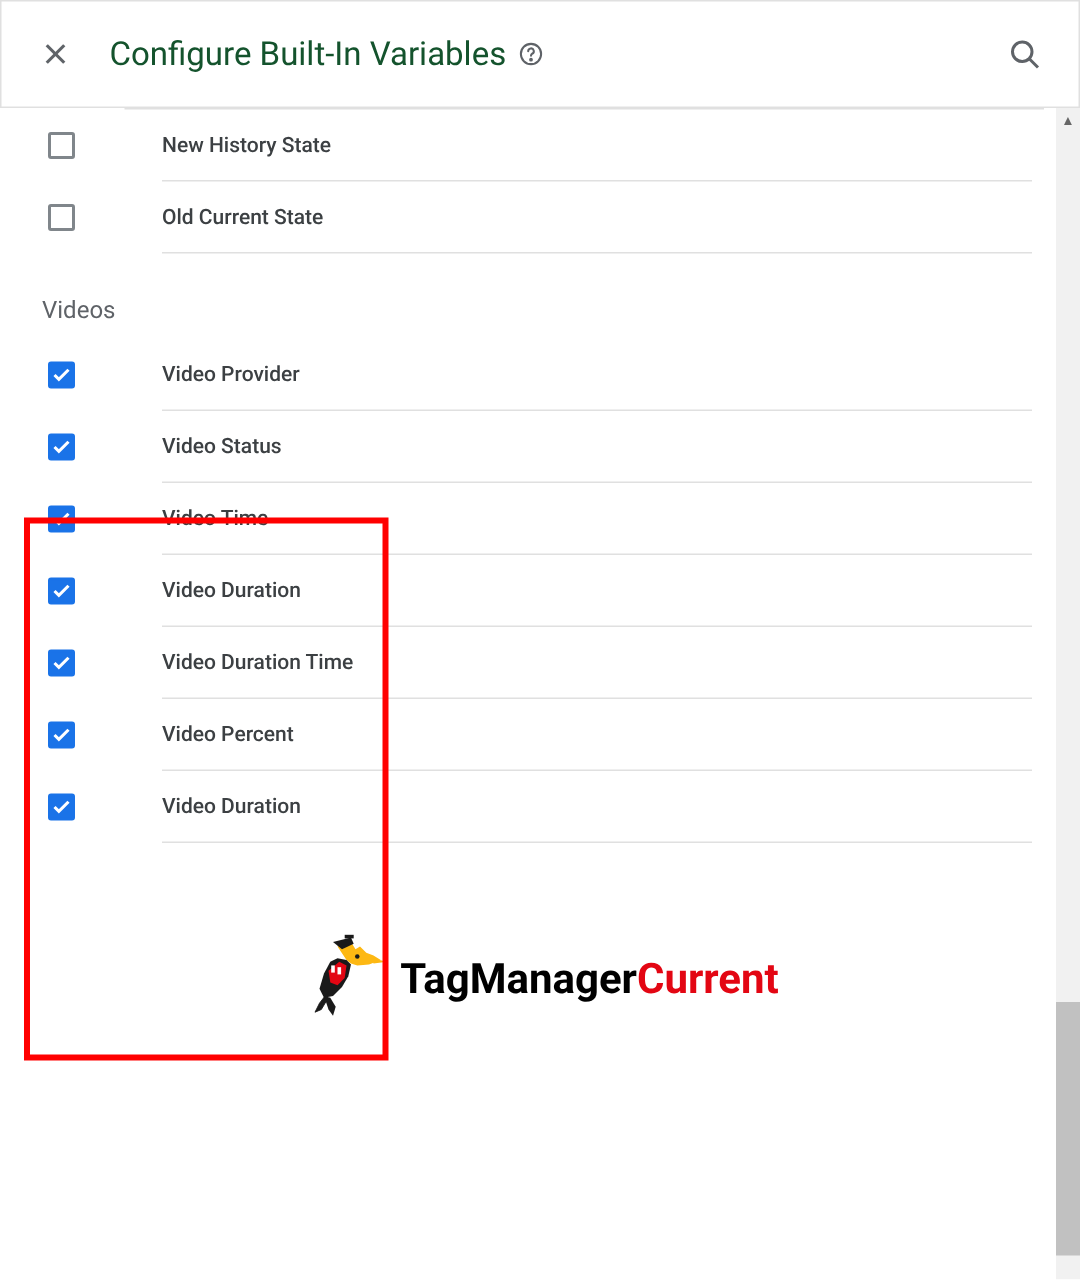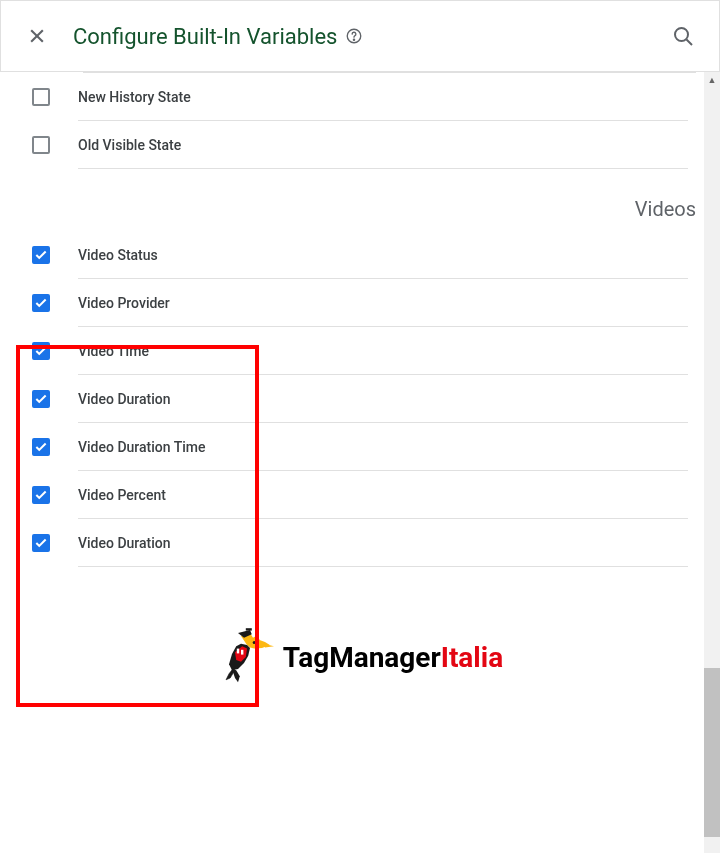--- a/index.html
+++ b/index.html
@@ -80,20 +80,21 @@
     }
     .label-area {
       flex: 1;
       border-bottom: 1px solid #e0e0e0;
       height: 100%;
       display: flex;
       align-items: center;
       font-size: 14px;
       color: #3c4043;
       font-weight: 500;
+      margin-left: 30px;
     }
     .checkbox {
       width: 18px;
       height: 18px;
       border: 2px solid #80868b;
       border-radius: 2px;
       display: flex;
       align-items: center;
       justify-content: center;
       cursor: pointer;
@@ -102,25 +103,24 @@
     .checkbox.checked {
       background: #1a73e8;
       border-color: #1a73e8;
     }
     .checkbox.checked svg {
       width: 14px;
       height: 14px;
       color: #fff;
     }
     .section-title {
-      font-size: 20px;
+      font-size: 16px;
       color: #5f6368;
       font-weight: 400;
       padding: 28px 0 10px 4px;
-      text-align: right;
     }
     .highlight-box {
       position: absolute;
       border: 4px solid #ff0000;
       pointer-events: none;
       left: 16px;
       top: 273px;
       width: 243px;
       height: 362px;
     }
@@ -204,40 +204,40 @@
 
 <div class="content">
   <div class="initial-divider"></div>
 
   <div class="row">
     <div class="checkbox"></div>
     <div class="label-area">New History State</div>
   </div>
   <div class="row">
     <div class="checkbox"></div>
-    <div class="label-area">Old Visible State</div>
+    <div class="label-area">Old Current State</div>
   </div>
 
   <div class="section-title">Videos</div>
 
   <div class="row">
     <div class="checkbox checked">
       <svg viewBox="0 0 24 24" fill="none" stroke="currentColor" stroke-width="3.5">
           <polyline points="4 12 9 17 20 6"></polyline>
         </svg>
     </div>
+    <div class="label-area">Video Provider</div>
+  </div>
+  <div class="row">
+    <div class="checkbox checked">
+      <svg viewBox="0 0 24 24" fill="none" stroke="currentColor" stroke-width="3.5">
+          <polyline points="4 12 9 17 20 6"></polyline>
+        </svg>
+    </div>
     <div class="label-area">Video Status</div>
-  </div>
-  <div class="row">
-    <div class="checkbox checked">
-      <svg viewBox="0 0 24 24" fill="none" stroke="currentColor" stroke-width="3.5">
-          <polyline points="4 12 9 17 20 6"></polyline>
-        </svg>
-    </div>
-    <div class="label-area">Video Provider</div>
   </div>
   <div class="row">
     <div class="checkbox checked">
       <svg viewBox="0 0 24 24" fill="none" stroke="currentColor" stroke-width="3.5">
           <polyline points="4 12 9 17 20 6"></polyline>
         </svg>
     </div>
     <div class="label-area">Video Time</div>
   </div>
   <div class="row">
@@ -284,21 +284,21 @@
       <circle cx="62" cy="26" r="2.5" fill="#1a1a1a"></circle>
       <path d="M 40 28 L 50 30 L 55 35 L 52 48 L 45 60 L 35 70 L 25 72 L 20 62 L 25 45 L 32 32 Z" fill="#1a1a1a"></path>
       <path d="M 42 32 L 50 36 L 48 50 L 40 58 L 32 55 L 30 42 Z" fill="#e30613"></path>
       <path d="M 30 65 L 20 78 L 15 88 L 22 85 L 28 75 Z" fill="#1a1a1a" stroke="#1a1a1a" stroke-width="1"></path>
       <path d="M 25 70 L 30 85 L 35 92 L 38 82 L 32 72 Z" fill="#1a1a1a"></path>
       <rect x="33" y="36" width="4" height="8" fill="#fff"></rect>
       <rect x="40" y="38" width="4" height="8" fill="#fff"></rect>
     </svg>
     <div class="logo-text">
       <span class="black">TagManager</span>
-        <span class="red">Italia</span>
+        <span class="red">Current</span>
     </div>
   </div>
 
 </div>
 
 <div class="scrollbar-track">
   <div class="scrollbar-arrow">▲</div>
   <div class="scrollbar-thumb"></div>
 </div>
 

